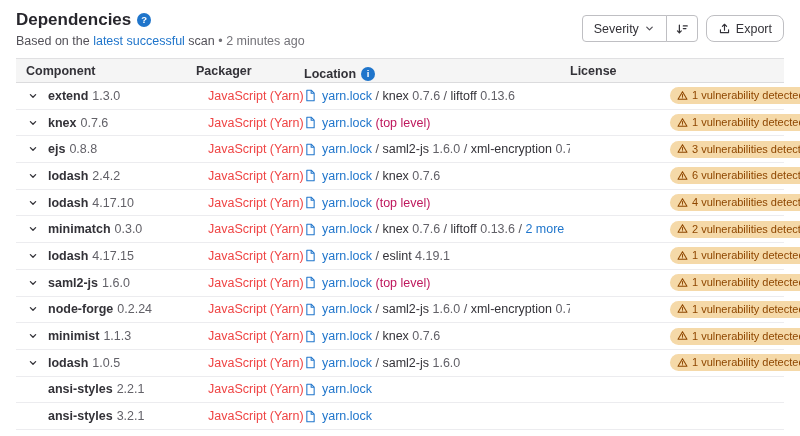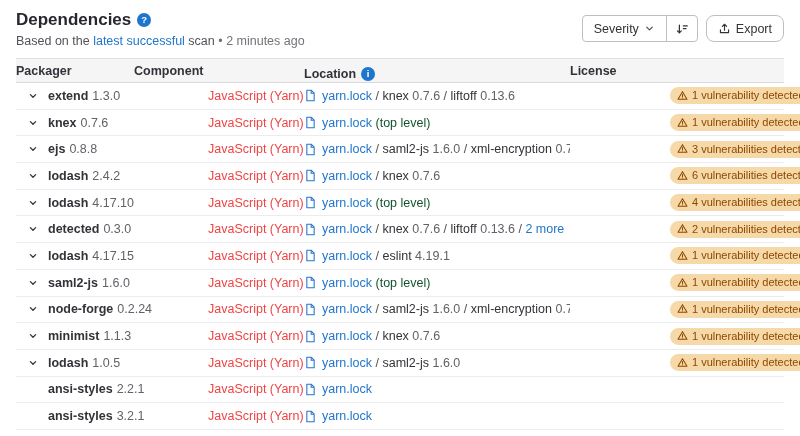--- a/index.html
+++ b/index.html
@@ -67,21 +67,21 @@
   .cname { font-weight: 700; color: #333238; }
   .cver  { color: #626168; margin-left: 4px; }
   .pkg   { color: #ef4444; margin-left: 12px; }
 
   .ficon { margin-right: 5px; flex: 0 0 auto; }
   a.link { color: #1f75cb; text-decoration: none; cursor: pointer; }
   .lpath { color: #333238; }
   .lpath .sep   { color: #535158; }
   .lpath .pname { color: #333238; }
   .lpath .pver  { color: #626168; }
-  .lpath .muted { color: #14532d; }
+  .lpath .muted { color: #be185d; }
 
   .badge {
     display: inline-flex; align-items: center; gap: 4px;
     background: #f5d9a8; color: #8f4700;
     border-radius: 10px; padding: 1px 9px 2px 7px;
     font-size: 11px; line-height: 14px; white-space: nowrap;
   }
 </style>
 </head>
 <body>
@@ -122,25 +122,25 @@
         <svg width="13" height="13" viewBox="0 0 16 16">
             <path d="M8 10V2.8M8 2.8L5.4 5.4M8 2.8l2.6 2.6M3 9.5V13h10V9.5" fill="none" stroke="#333238" stroke-width="1.4" stroke-linecap="round" stroke-linejoin="round"></path>
           </svg>
         <span>Export</span>
       </button>
     </div>
   </div>
 
   <div class="dep-table">
     <div class="thead">
+      <div class="col col-component">
+        <span>Component</span>
+      </div>
       <div class="col col-packager">
         <span>Packager</span>
-      </div>
-      <div class="col col-component">
-        <span>Component</span>
       </div>
       <div class="col col-location">
         <span>Location</span>
         <span class="circle-icon">i</span>
       </div>
       <div class="col col-license">
         <span>License</span>
       </div>
       <div class="col col-badge"></div>
     </div>
@@ -315,21 +315,21 @@
     </div>
   </div>
 
   <div class="trow">
     <div class="col col-component">
       <button class="chev-btn">
         <svg width="12" height="12" viewBox="0 0 16 16">
                 <path d="M4.5 6.2L8 9.7l3.5-3.5" fill="none" stroke="#333238" stroke-width="1.7" stroke-linecap="round" stroke-linejoin="round"></path>
               </svg>
       </button>
-      <span class="cname">detected</span>
+      <span class="cname">minimatch</span>
       <span class="cver">0.3.0</span>
     </div>
     <div class="col col-packager">
       <span class="pkg">JavaScript (Yarn)</span>
     </div>
     <div class="col col-location">
       <svg class="ficon" width="13" height="13" viewBox="0 0 16 16">
               <path d="M3.5 1.5h5.3l3.7 3.7v9.3h-9z" fill="none" stroke="#1f75cb" stroke-width="1.3" stroke-linejoin="round"></path>
               <path d="M8.8 1.8V5.2h3.4" fill="none" stroke="#1f75cb" stroke-width="1.3" stroke-linejoin="round"></path>
             </svg>

